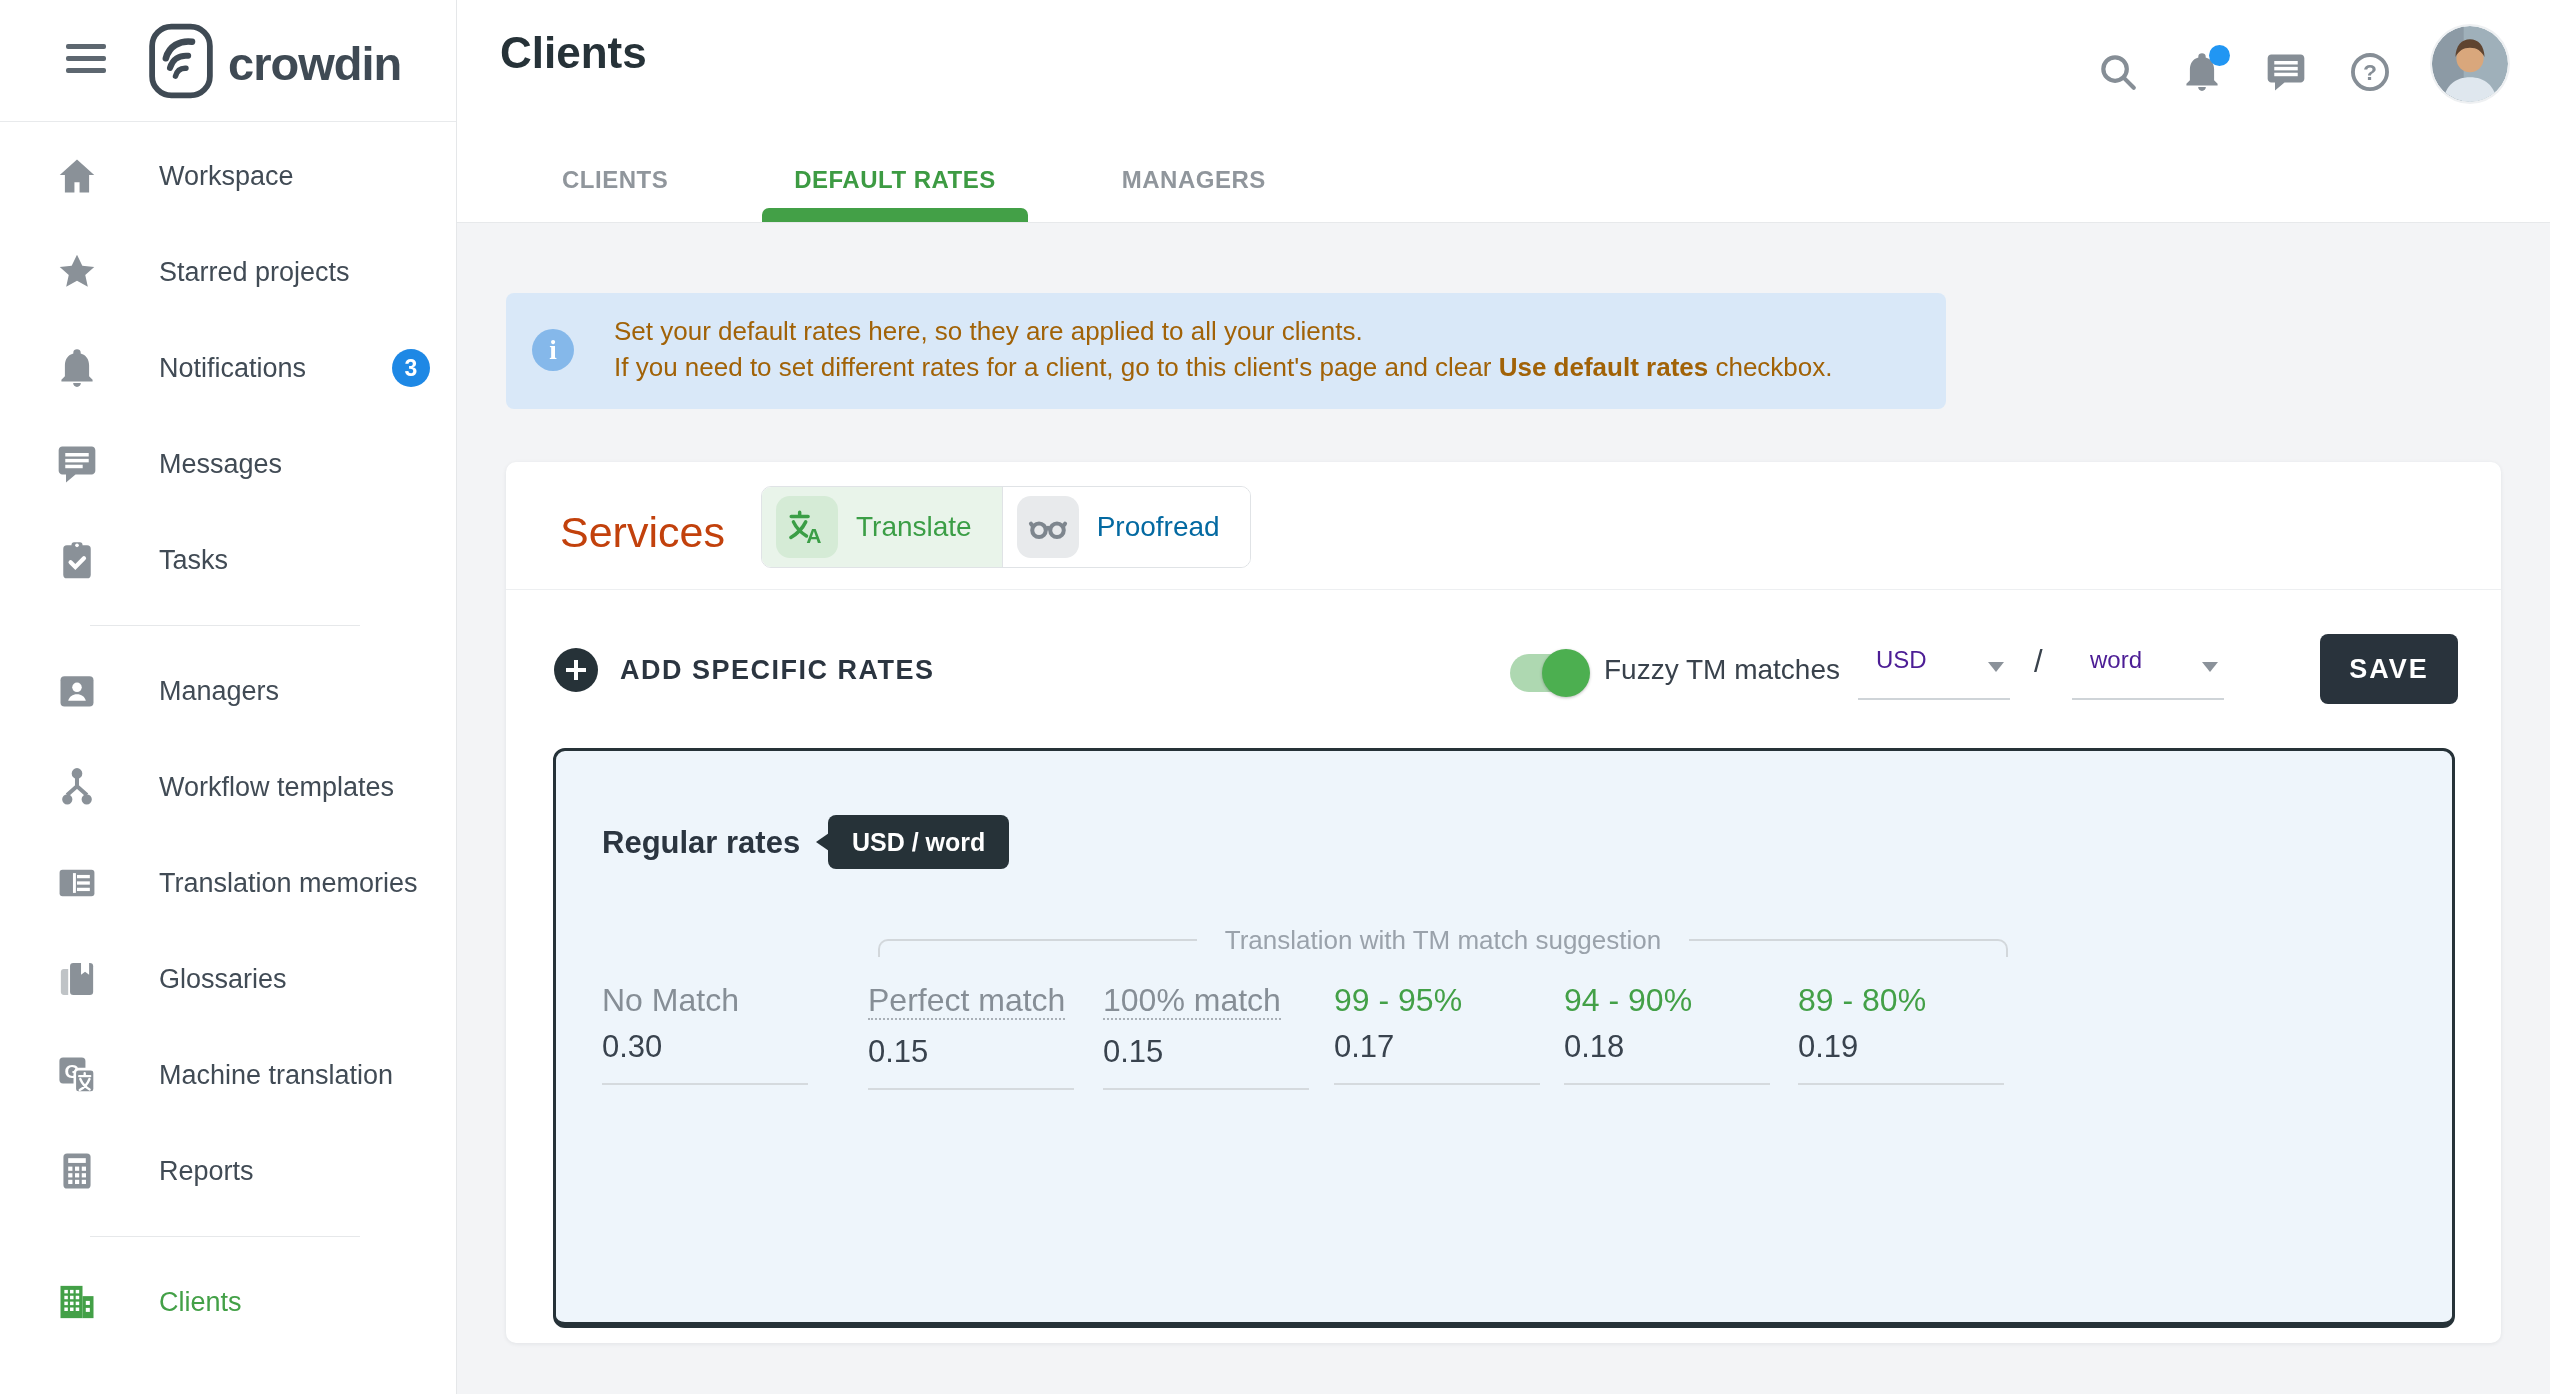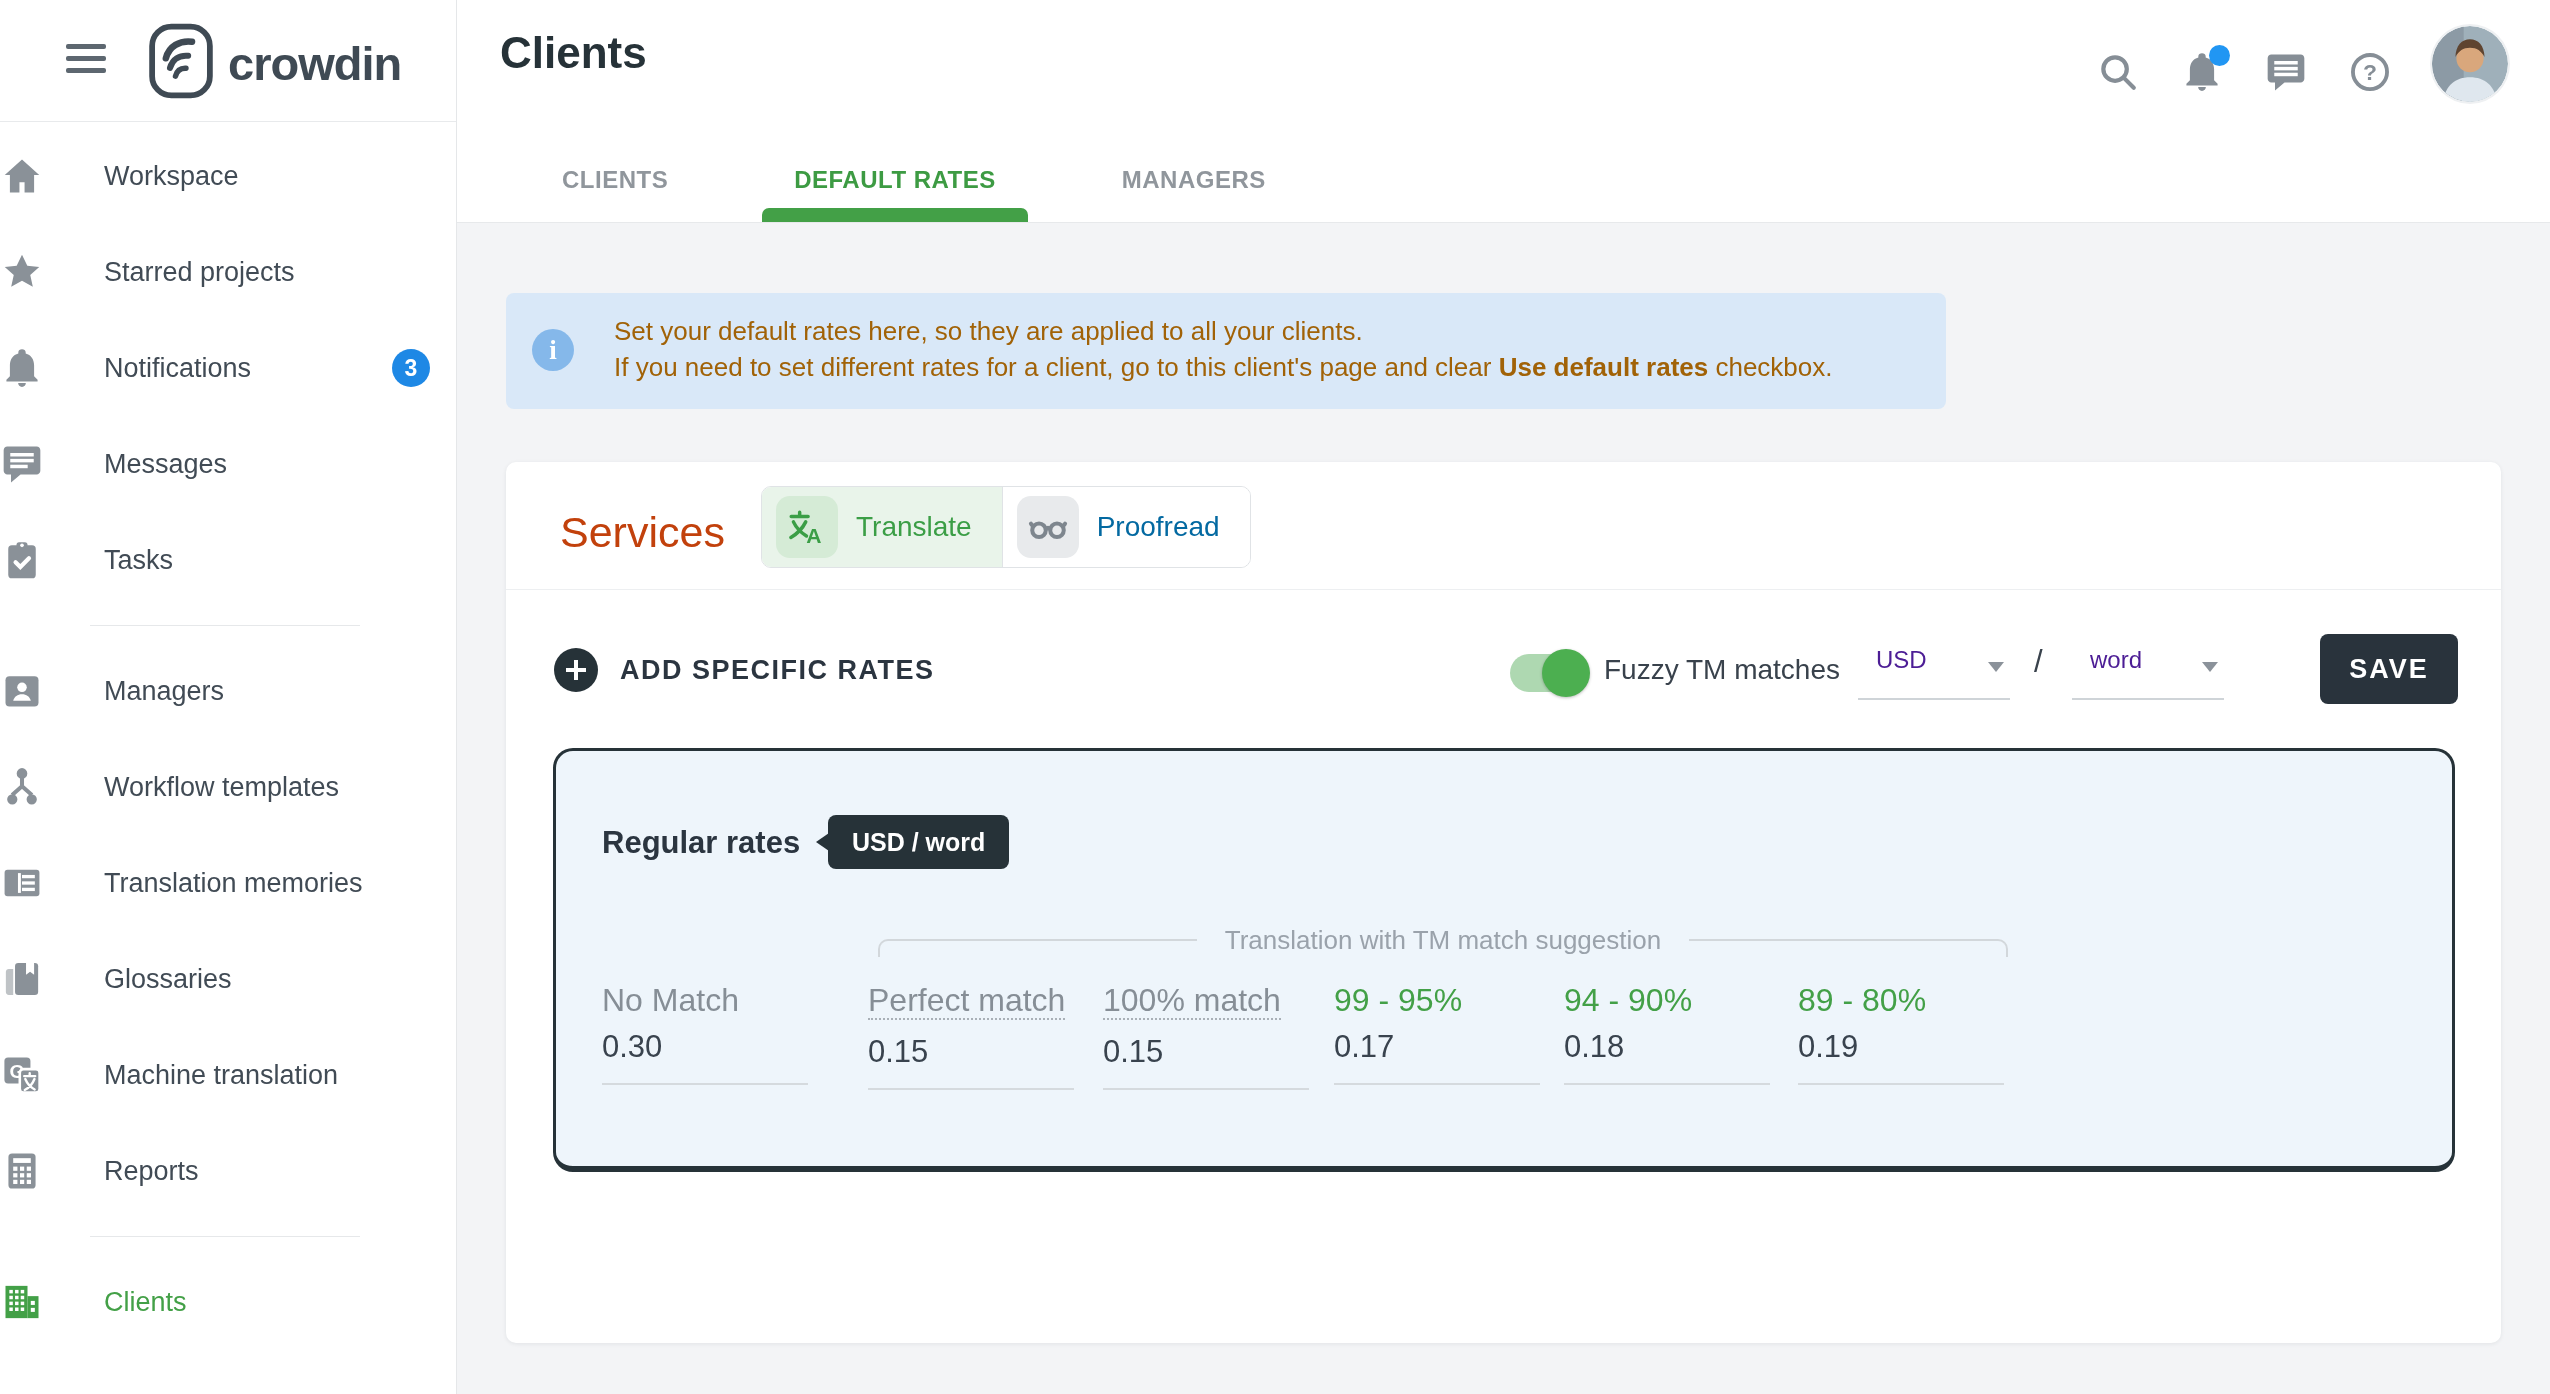--- a/index.html
+++ b/index.html
@@ -7,21 +7,21 @@
        font-family:"Liberation Sans",sans-serif;overflow:hidden;color:#3e4853;}
   
   .sidebar{position:absolute;left:0;top:0;width:457px;height:1394px;background:#fff;
            border-right:1px solid #e5e7e9;box-sizing:border-box;z-index:3;}
   .sidebar-top{position:absolute;left:0;top:0;width:100%;height:122px;border-bottom:1px solid #e8eaec;box-sizing:border-box;}
   .hamburger{position:absolute;left:66px;top:44px;width:40px;height:34px;cursor:pointer;}
   .hamburger span{display:block;height:5px;background:#5d6770;border-radius:2px;margin-bottom:7px;}
   .logo{position:absolute;left:148px;top:22px;display:flex;align-items:center;gap:14px;}
   .logo-text{font-size:47px;font-weight:bold;color:#3f4a54;letter-spacing:-1px;}
   .nav{position:absolute;left:0;top:128px;width:100%;}
-  .nav-item{position:relative;display:flex;align-items:center;height:96px;cursor:pointer;}
+  .nav-item{position:relative;display:flex;align-items:center;height:96px;padding-left:55px;cursor:pointer;}
   .nav-icon{width:44px;height:44px;flex:0 0 44px;}
   .nav-label{margin-left:60px;font-size:27px;color:#414b55;}
   .nav-item.active .nav-label{color:#43a047;}
   .nav-badge{position:absolute;right:26px;top:29px;width:38px;height:38px;border-radius:50%;
              background:#1e88e5;color:#fff;font-size:23px;font-weight:bold;display:flex;align-items:center;justify-content:center;}
   .nav-divider{height:1px;background:#e6e8ea;margin:17px 96px 17px 90px;}
   
   .header{position:absolute;left:457px;top:0;width:2093px;height:223px;background:#fff;
           border-bottom:1px solid #e7e9eb;box-sizing:border-box;z-index:2;}
   .page-title{position:absolute;left:43px;top:28px;font-size:44px;font-weight:bold;color:#263238;}
@@ -64,22 +64,22 @@
   .toggle{position:absolute;left:1004px;top:192px;width:76px;height:38px;border-radius:19px;background:#aed8b1;cursor:pointer;}
   .toggle-knob{position:absolute;right:-4px;top:-5px;width:48px;height:48px;border-radius:50%;background:#4caf50;box-shadow:0 1px 3px rgba(0,0,0,.25);}
   .fuzzy-label{position:absolute;left:1098px;top:192px;font-size:28px;color:#39424c;}
   .uselect{position:absolute;top:176px;width:152px;height:62px;border-bottom:2px solid #cfd4d8;cursor:pointer;box-sizing:border-box;}
   .uselect .val{position:absolute;left:18px;top:8px;font-size:24px;color:#4c1d95;}
   .caret{position:absolute;right:6px;top:24px;width:0;height:0;border-left:8px solid transparent;border-right:8px solid transparent;border-top:10px solid #8b929a;}
   .slash{position:absolute;left:1528px;top:182px;font-size:31px;color:#39424c;}
   .save-btn{position:absolute;left:1814px;top:172px;width:138px;height:70px;border-radius:8px;background:#29333c;color:#fff;
             font-size:27px;font-weight:bold;letter-spacing:2px;display:flex;align-items:center;justify-content:center;cursor:pointer;}
   
-  .panel{position:absolute;left:47px;top:286px;width:1902px;height:424px;box-sizing:border-box;
-         background:#eef5fb;border:3px solid #263238;border-bottom-width:6px;border-radius:20px;}
+  .panel{position:absolute;left:47px;top:286px;width:1902px;height:580px;box-sizing:border-box;
+         background:#eef5fb;border:3px solid #263238;border-bottom-width:6px;border-radius:12px;}
   .panel-heading{position:absolute;left:46px;top:74px;font-size:31px;font-weight:bold;color:#2b3540;}
   .unit-badge{position:absolute;left:272px;top:64px;height:54px;background:#263238;border-radius:8px;
               color:#fff;font-size:25px;font-weight:bold;display:flex;align-items:center;padding:0 24px;}
   .unit-badge:before{content:"";position:absolute;left:-12px;top:18px;width:0;height:0;
               border-top:9px solid transparent;border-bottom:9px solid transparent;border-right:13px solid #263238;}
   .bracket{position:absolute;left:322px;top:174px;width:1130px;display:flex;align-items:flex-start;}
   .bracket .seg{flex:1;height:16px;border-top:2px solid #d2d7db;margin-top:14px;}
   .bracket .seg.l{border-left:2px solid #d2d7db;border-top-left-radius:10px;}
   .bracket .seg.r{border-right:2px solid #d2d7db;border-top-right-radius:10px;}
   .bracket .blabel{padding:0 28px;font-size:26px;color:#9aa2ab;white-space:nowrap;margin-top:0px;}

